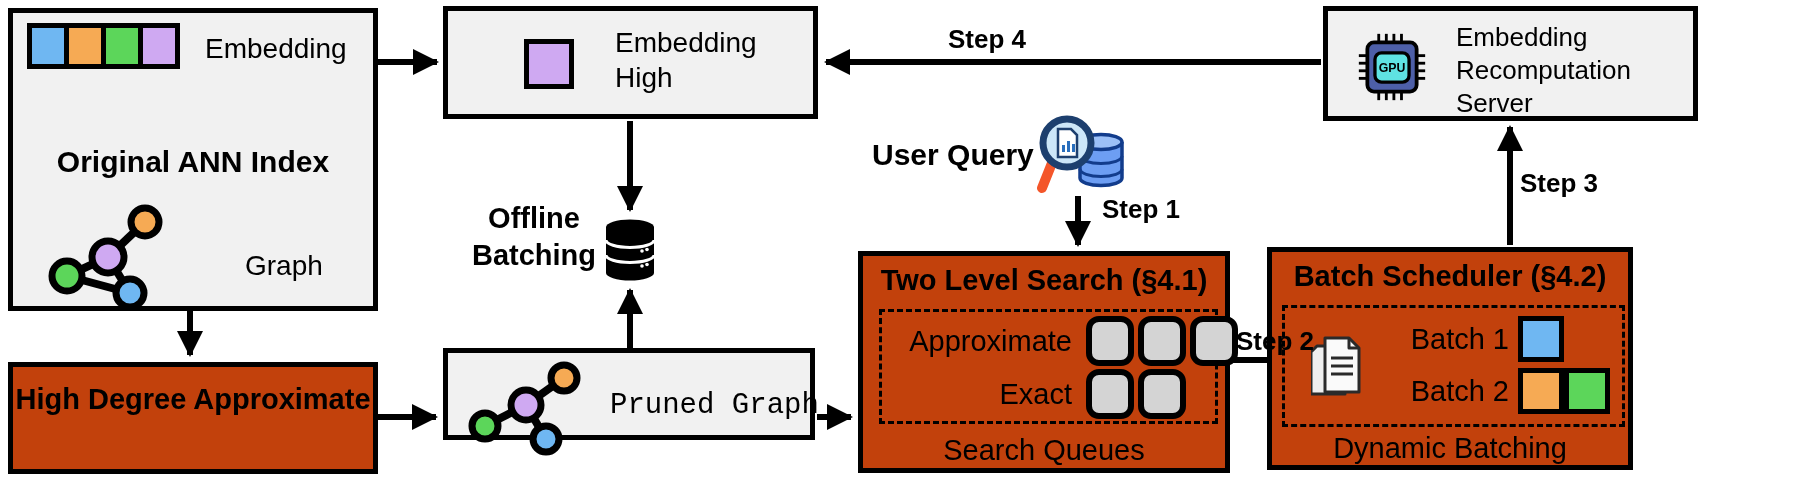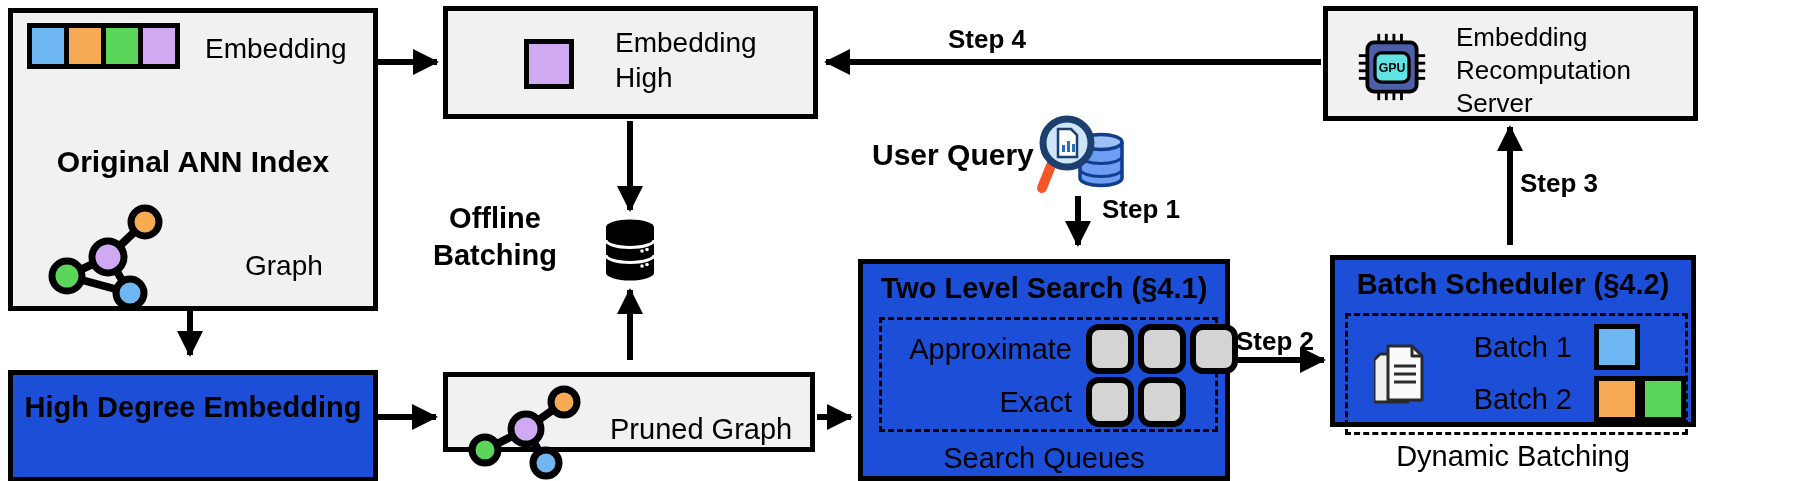--- a/index.html
+++ b/index.html
@@ -2,21 +2,21 @@
 <html><head>
 <meta charset="utf-8">
 <style>
   html,body{margin:0;padding:0;background:#ffffff;}
   .canvas{
     position:relative;width:1817px;height:481px;background:#ffffff;
     font-family:"Liberation Sans", sans-serif;color:#000;overflow:hidden;
   }
   .box{position:absolute;border:5px solid #000;box-sizing:border-box;}
   .fill-light{background:#f1f1f1;}
-  .fill-gray{background:#1d4ed8;margin-top:8px;}
+  .fill-gray{background:#c2410c;}
   .abs{position:absolute;}
   .bold{font-weight:bold;}
   .center{text-align:center;}
   .arrows{position:absolute;left:0;top:0;width:1817px;height:481px;pointer-events:none;}
 
   
   .strip{display:inline-flex;gap:5px;background:#000;padding:5px;}
   .strip .sq{width:32px;height:36px;}
   .c-blue{background:#6fb7f2;}
   .c-orange{background:#f6aa54;}
@@ -30,21 +30,21 @@
   .dashed{position:absolute;border:3px dashed #000;box-sizing:border-box;}
 
   
   .qrow{position:absolute;display:flex;align-items:center;height:48px;}
   .qlabel{width:190px;text-align:right;font-size:29px;padding-right:14px;white-space:nowrap;}
   .slots{display:flex;gap:4px;}
   .slot{width:36px;height:38px;border:6px solid #000;border-radius:13px;background:#d4d4d4;}
 
   
   .brow{position:absolute;display:flex;align-items:center;height:50px;}
-  .blabel{width:118px;text-align:right;font-size:29px;padding-right:22px;white-space:nowrap;}
+  .blabel{width:118px;text-align:right;font-size:29px;padding-right:9px;white-space:nowrap;}
   .bsq{width:36px;height:36px;border:5px solid #000;}
   .bgroup{display:flex;}
   .t28{font-size:28px;line-height:35px;}
   .t26{font-size:26px;line-height:33px;}
   .step{position:absolute;font-weight:bold;font-size:26px;white-space:nowrap;}
   .nowrap{white-space:nowrap;}
 </style>
 </head>
 <body>
 
@@ -124,21 +124,21 @@
       <rect x="20" y="23" width="36" height="31" rx="7" fill="#5fe3e3" stroke="#000" stroke-width="3.5"></rect>
       <text x="38" y="43" text-anchor="middle" font-family="Liberation Sans, sans-serif" font-weight="bold" font-size="13" fill="#000">GPU</text>
     </svg>
     <div class="abs t26" style="left:128px;top:10px;">
       <div>Embedding</div>
       <div>Recomputation</div>
       <div>Server</div>
     </div>
   </div>
 
-  <div class="abs bold center" style="left:420px;top:200px;width:150px;font-size:29px;line-height:37px;">
+  <div class="abs bold center" style="left:459px;top:200px;width:150px;font-size:29px;line-height:37px;">
     <div>Offline</div>
     <div>Batching</div>
   </div>
   <svg class="abs" style="left:604px;top:218px;" width="52" height="64" viewBox="0 0 52 64">
     <path d="M2 9 v46 a24 7.5 0 0 0 48 0 v-46" fill="#000"></path>
     <ellipse cx="26" cy="9" rx="24" ry="7.5" fill="#000"></ellipse>
     <path d="M2 22 a24 7.5 0 0 0 48 0" fill="none" stroke="#fff" stroke-width="3"></path>
     <path d="M2 37 a24 7.5 0 0 0 48 0" fill="none" stroke="#fff" stroke-width="3"></path>
     <circle cx="38" cy="33" r="1.8" fill="#fff"></circle>
       <circle cx="43" cy="31.5" r="1.8" fill="#fff"></circle>
@@ -175,21 +175,21 @@
         <div class="qlabel">Exact</div>
         <div class="slots">
             <div class="slot"></div>
             <div class="slot"></div>
           </div>
       </div>
     </div>
     <div class="abs center nowrap" style="left:0;right:0;top:178px;font-size:29px;">Search Queues</div>
   </div>
 
-  <div class="box fill-gray" style="left:1330px;top:247px;width:366px;height:172px;">
+  <div class="box fill-gray" style="left:1267px;top:247px;width:366px;height:223px;">
     <div class="abs bold center nowrap" style="left:0;right:0;top:8px;font-size:29px;">Batch Scheduler (§4.2)</div>
     <div class="dashed" style="left:10px;top:53px;width:343px;height:122px;">
       <svg class="abs" style="left:26px;top:26px;" width="54" height="68" viewBox="0 0 54 68">
         <path d="M6 12 h28 v48 h-34 v-42 z" fill="#efefef" stroke="#2a2a2a" stroke-width="3" stroke-linejoin="round"></path>
         <path d="M14 4 h24 l10 10 v44 h-34 z" fill="#fafafa" stroke="#2a2a2a" stroke-width="3" stroke-linejoin="round"></path>
         <path d="M38 4 v10 h10" fill="none" stroke="#2a2a2a" stroke-width="3" stroke-linejoin="round"></path>
         <line x1="20" y1="24" x2="42" y2="24" stroke="#2a2a2a" stroke-width="3"></line>
         <line x1="20" y1="32" x2="42" y2="32" stroke="#2a2a2a" stroke-width="3"></line>
         <line x1="20" y1="40" x2="42" y2="40" stroke="#2a2a2a" stroke-width="3"></line>
       </svg>
@@ -205,25 +205,25 @@
           <div class="bsq c-orange"></div>
           <div class="bsq c-green"></div>
         </div>
       </div>
     </div>
     <div class="abs center nowrap" style="left:0;right:0;top:180px;font-size:29px;">Dynamic Batching</div>
   </div>
 
   <div class="box fill-gray" style="left:8px;top:362px;width:370px;height:112px;">
     <div class="abs bold center" style="left:0;right:0;top:14px;font-size:29px;line-height:37px;">
-      <div>High Degree Embedding</div>
-    </div>
-  </div>
-
-  <div class="box fill-light" style="left:443px;top:372px;width:372px;height:80px;">
+      <div>High Degree Approximate</div>
+    </div>
+  </div>
+
+  <div class="box fill-light" style="left:443px;top:348px;width:372px;height:92px;font-family:Liberation Mono, monospace;">
     <svg class="abs" style="left:20px;top:5px;" width="132" height="98" viewBox="0 0 132 98">
       <g stroke="#000" stroke-width="8">
         <line x1="96" y1="20" x2="58" y2="47"></line>
         <line x1="58" y1="47" x2="17" y2="68"></line>
         <line x1="58" y1="47" x2="78" y2="81"></line>
       </g>
       <circle cx="96" cy="20" r="13" fill="#f6aa54" stroke="#000" stroke-width="7"></circle>
       <circle cx="58" cy="47" r="15" fill="#cfa9f2" stroke="#000" stroke-width="7"></circle>
       <circle cx="17" cy="68" r="13" fill="#5cd65a" stroke="#000" stroke-width="7"></circle>
       <circle cx="78" cy="81" r="13" fill="#6fb7f2" stroke="#000" stroke-width="7"></circle>

